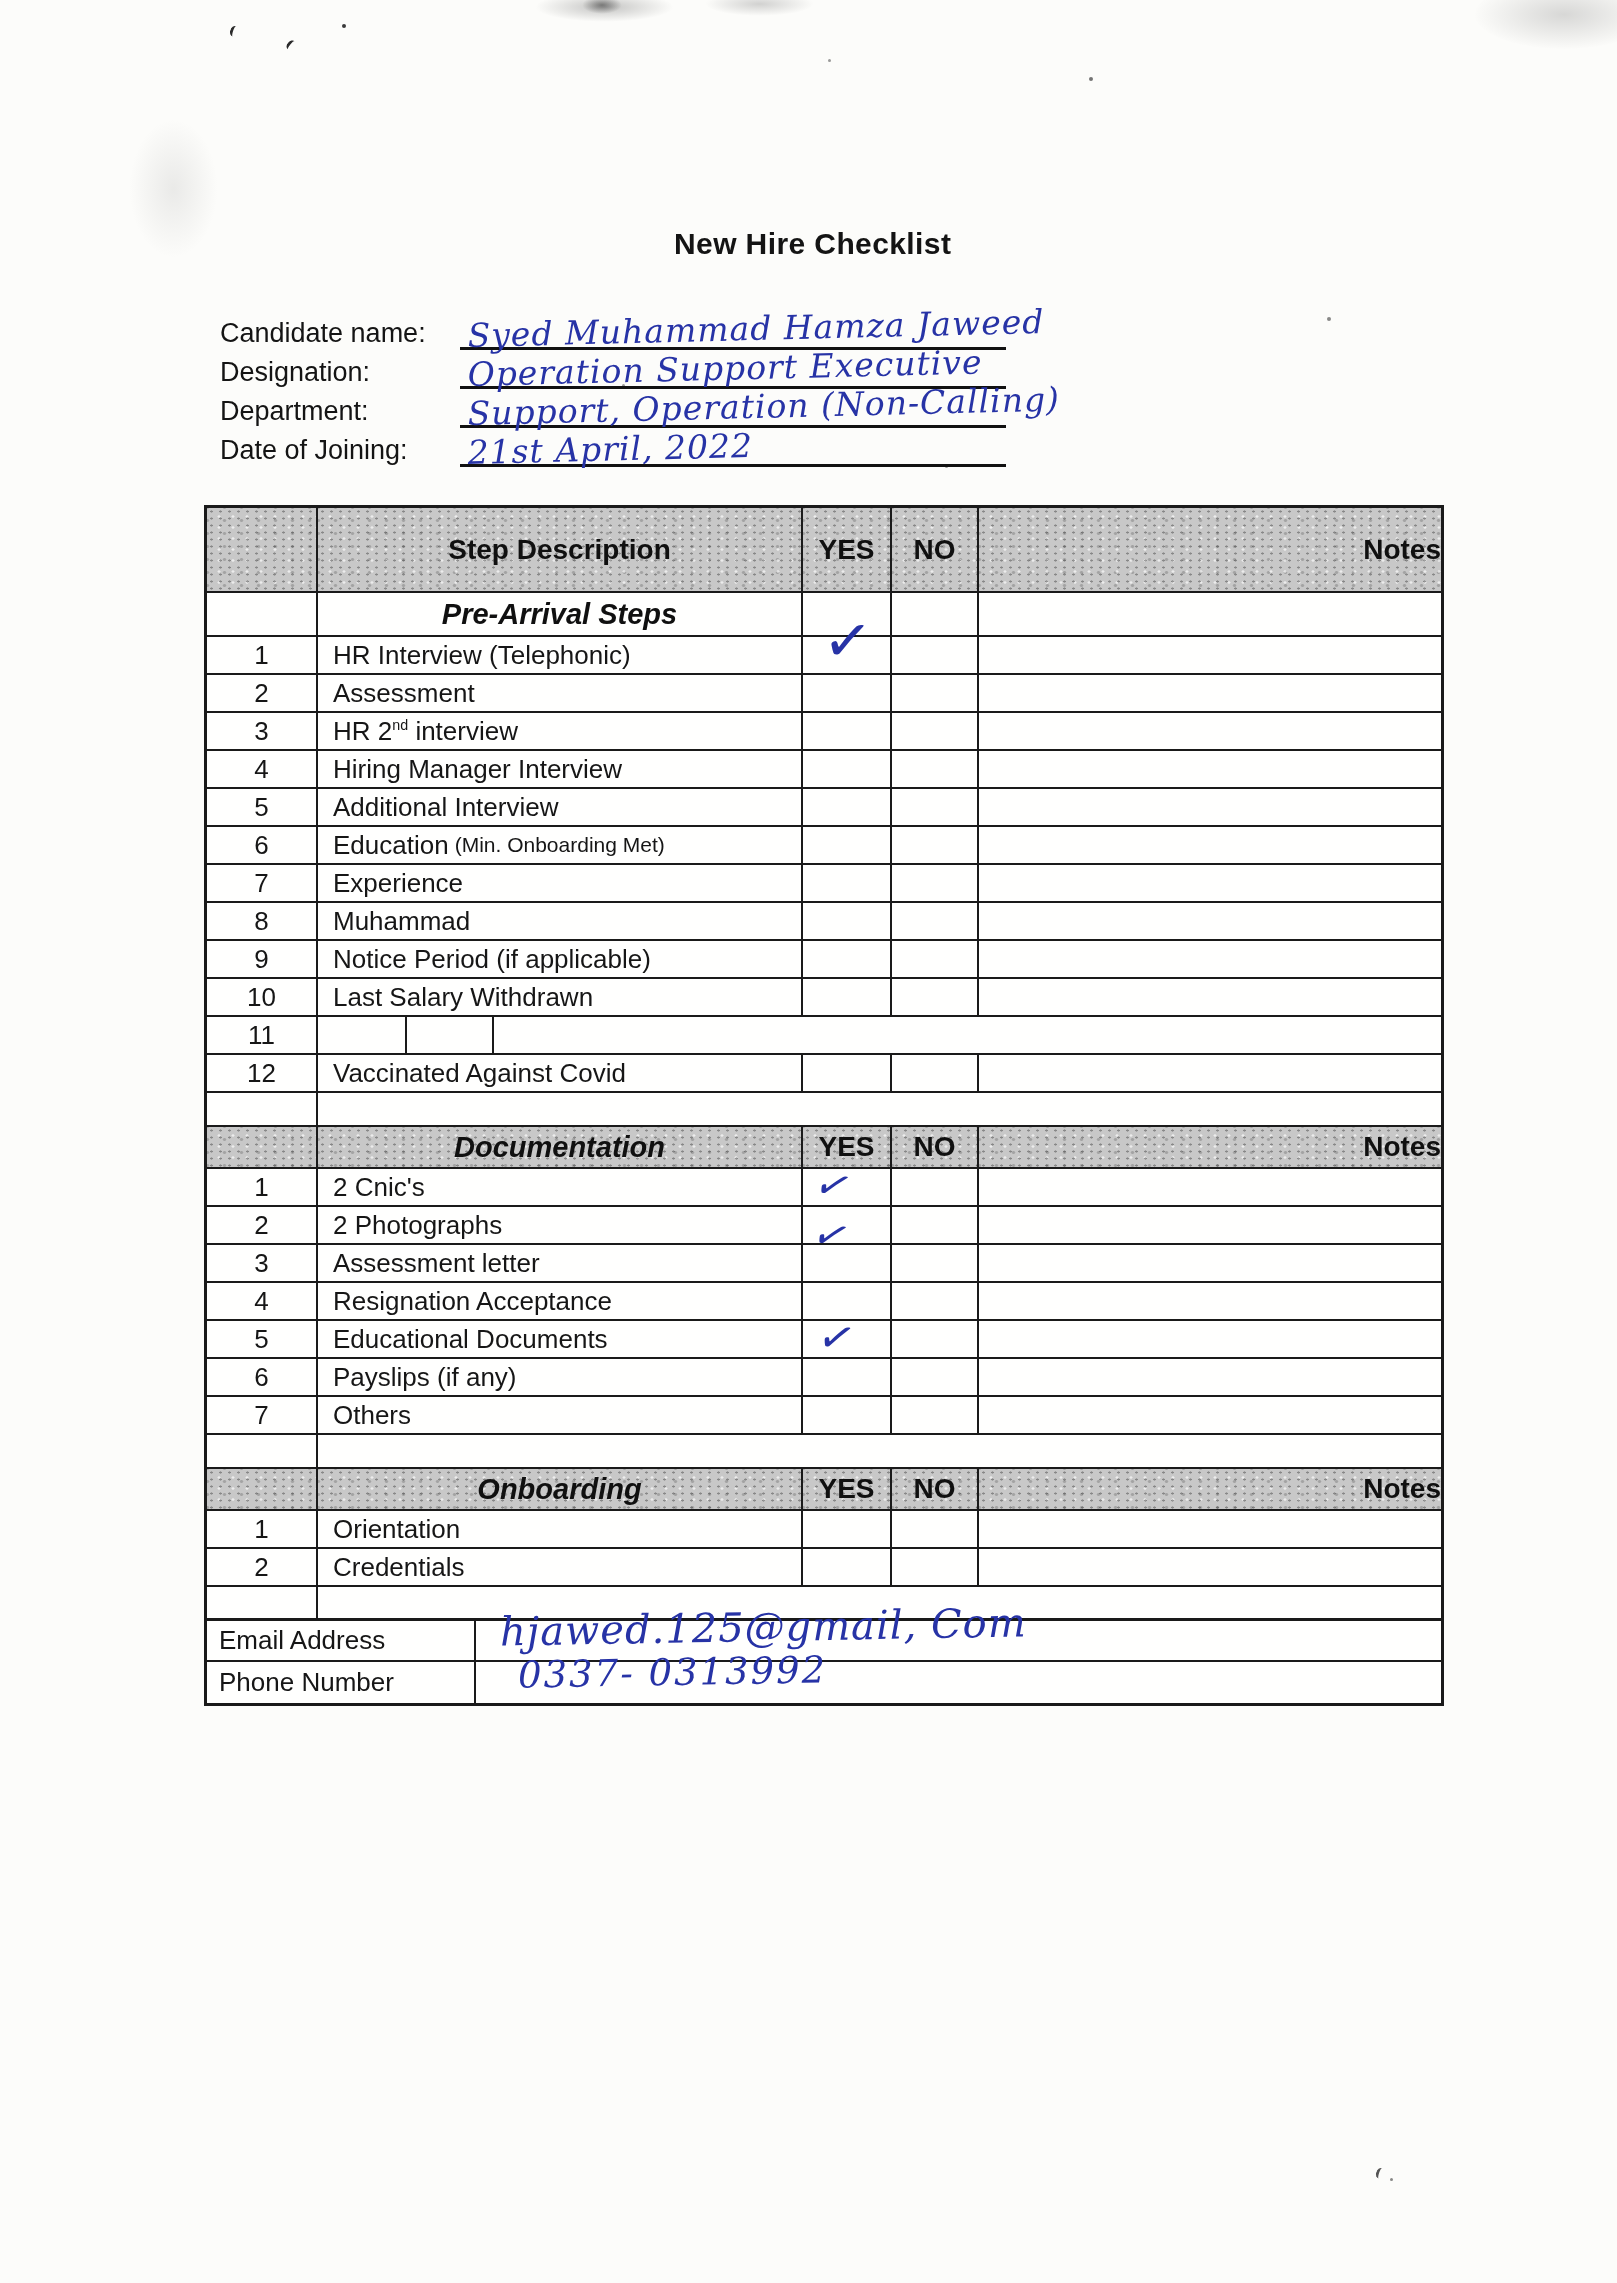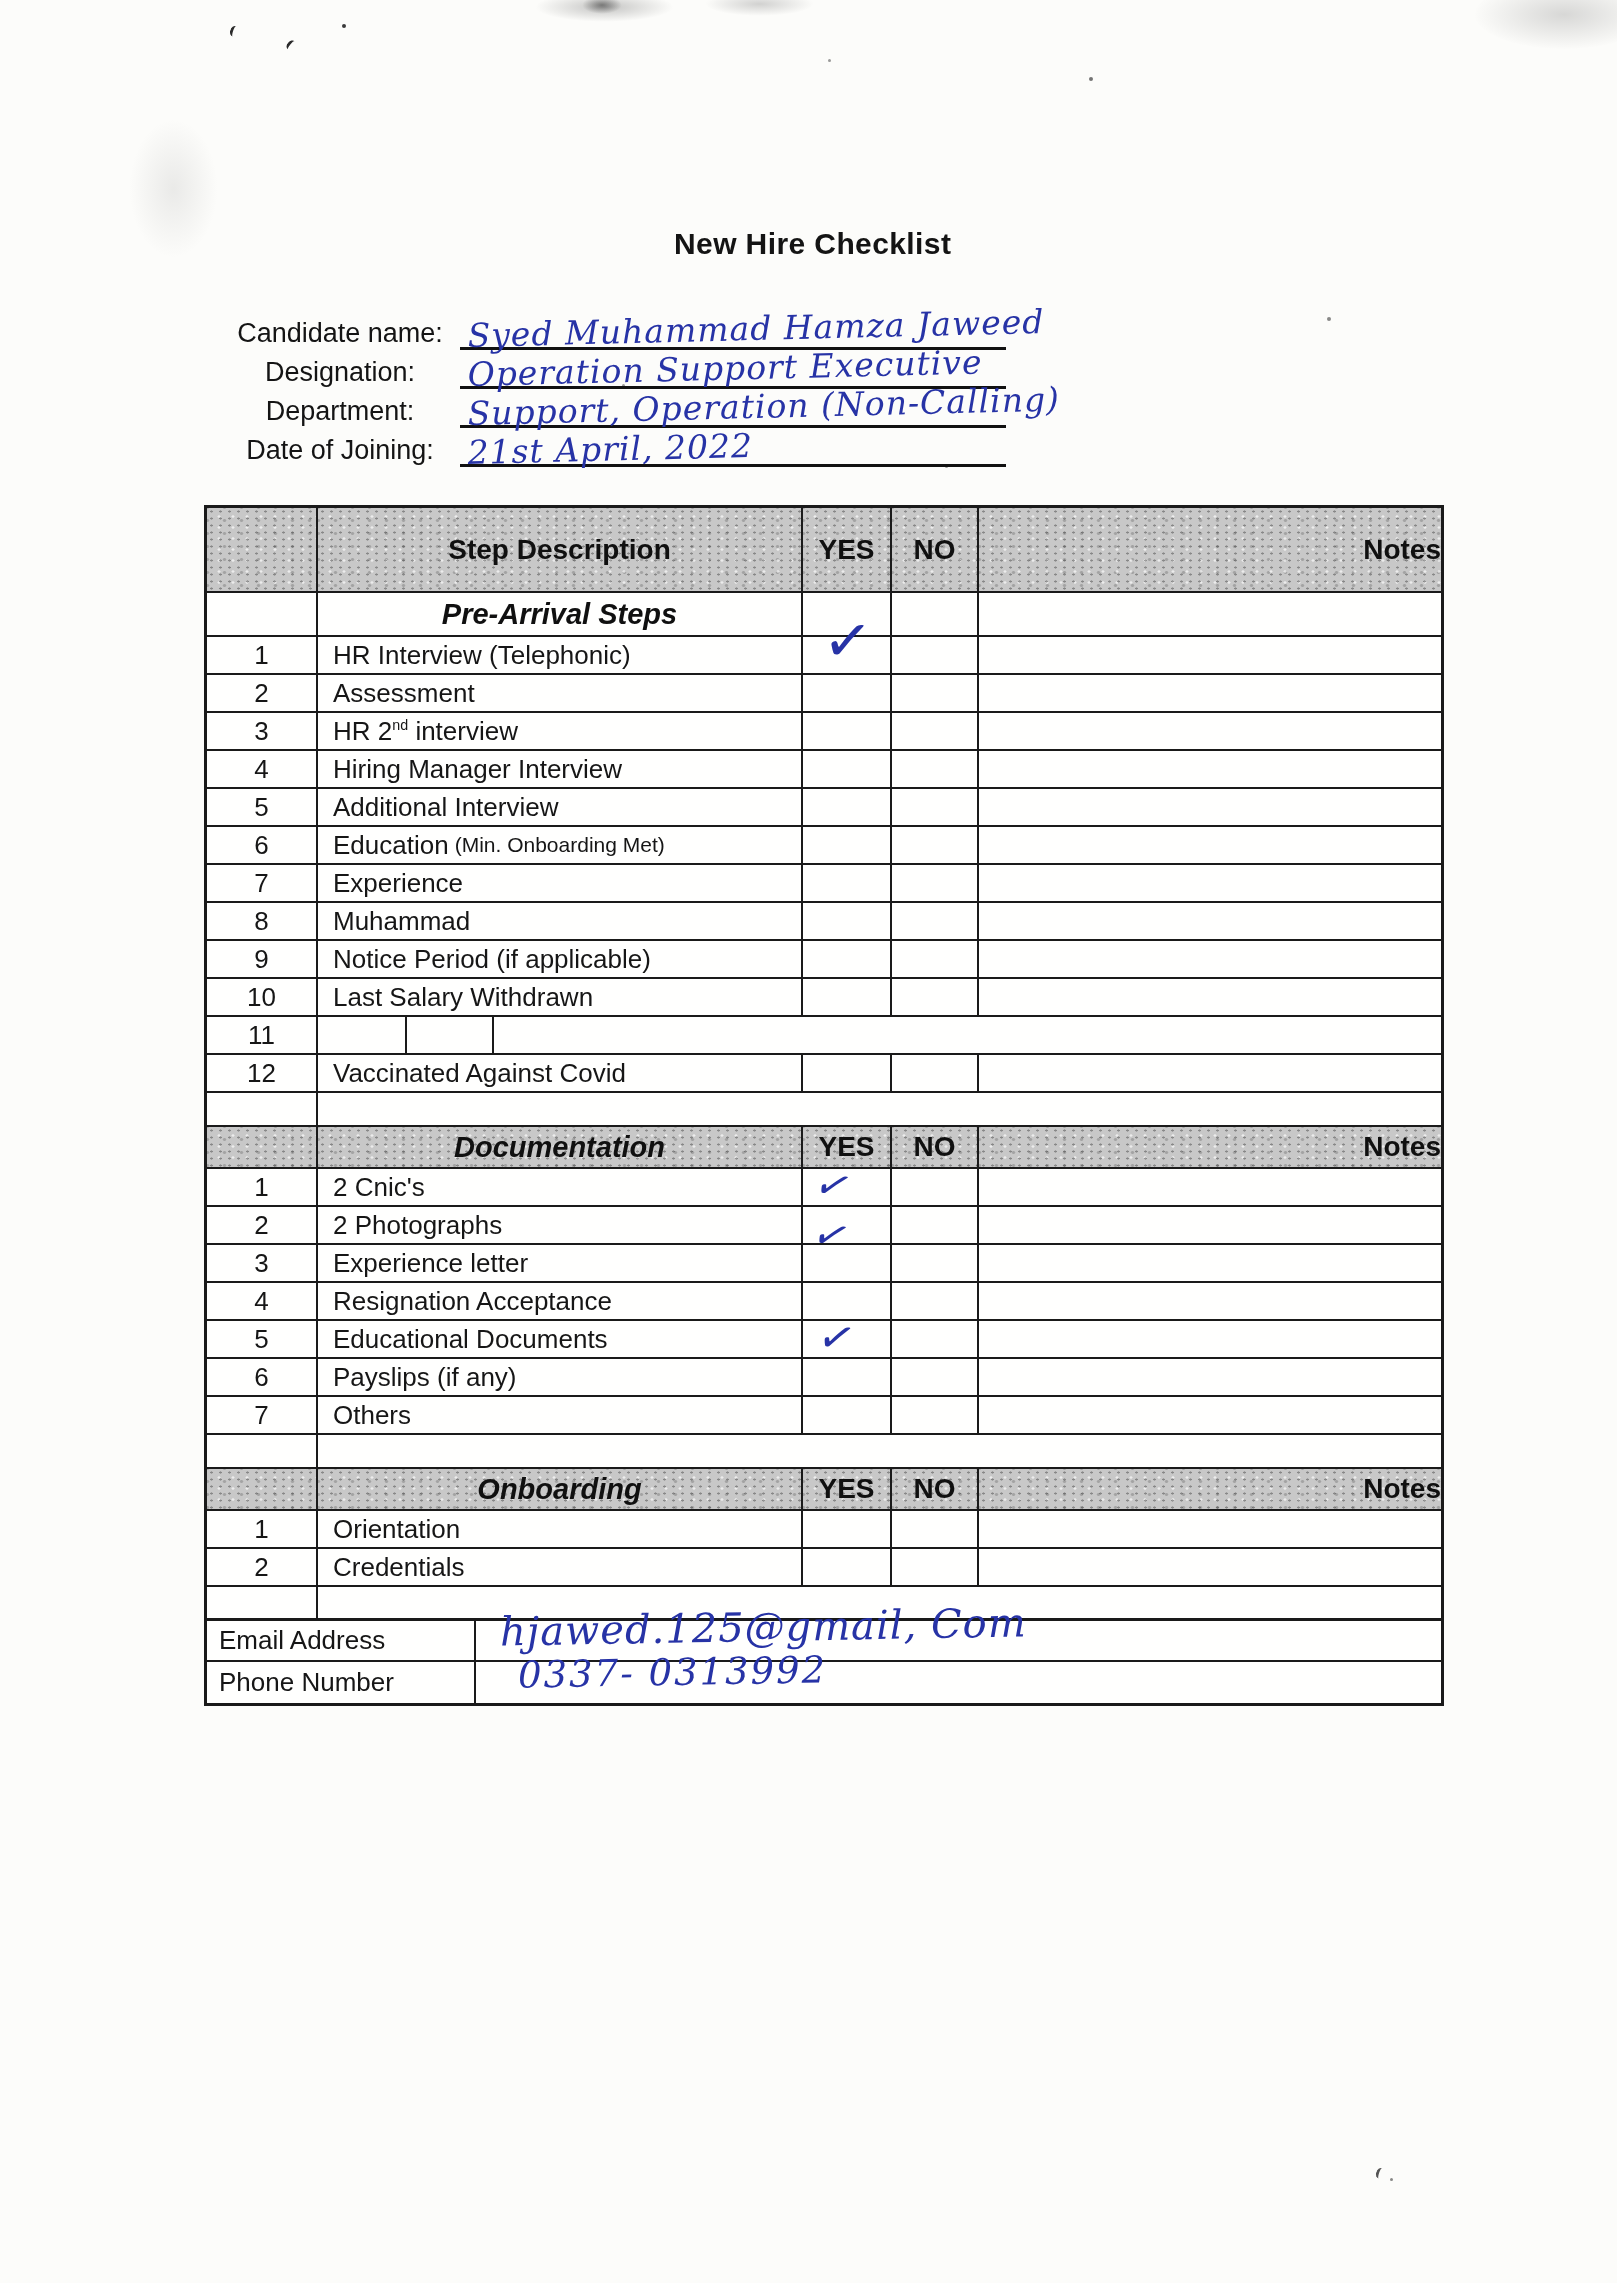--- a/index.html
+++ b/index.html
@@ -19,21 +19,21 @@
   .dashes{position:absolute; width:99px; border-top:3px dotted #9a9a98; pointer-events:none;}
 
   
   .title{
     position:absolute; left:674px; top:227px;
     font-size:30px; font-weight:700; letter-spacing:0.4px; color:#141414;
   }
 
   
   .info{position:absolute; left:220px; top:311px;}
-  .info-row{display:flex; align-items:flex-end; height:39px; position:relative;text-align:center;}
+  .info-row{display:flex; align-items:flex-end; height:39px; position:relative;}
   .info-label{font-size:27px; color:#141414; width:240px; line-height:34px;}
   .info-line{width:546px; border-bottom:3px solid #111; position:relative; height:38px;}
   .hand{
     font-family:"DejaVu Serif", serif; font-style:italic;
     color:var(--ink); white-space:nowrap; line-height:1;
   }
   .info-hand{position:absolute; left:8px; bottom:-5px; font-size:33px; transform:rotate(-1.4deg); transform-origin:left bottom; letter-spacing:1px;}
 
   
   .checklist{
@@ -313,21 +313,21 @@
         </div>
         <div class="c c-yes">
           <div class="check check-b">✓</div>
         </div>
         <div class="c c-no"></div>
         <div class="c c-notes"></div>
       </div>
       <div class="t-row t-data">
         <div class="c c-num">3</div>
         <div class="c c-desc">
-          <div class="step-label">Experience letter</div>
+          <div class="step-label">Assessment letter</div>
         </div>
         <div class="c c-yes"></div>
         <div class="c c-no"></div>
         <div class="c c-notes"></div>
       </div>
       <div class="t-row t-data">
         <div class="c c-num">4</div>
         <div class="c c-desc">
           <div class="step-label">Resignation Acceptance</div>
         </div>

